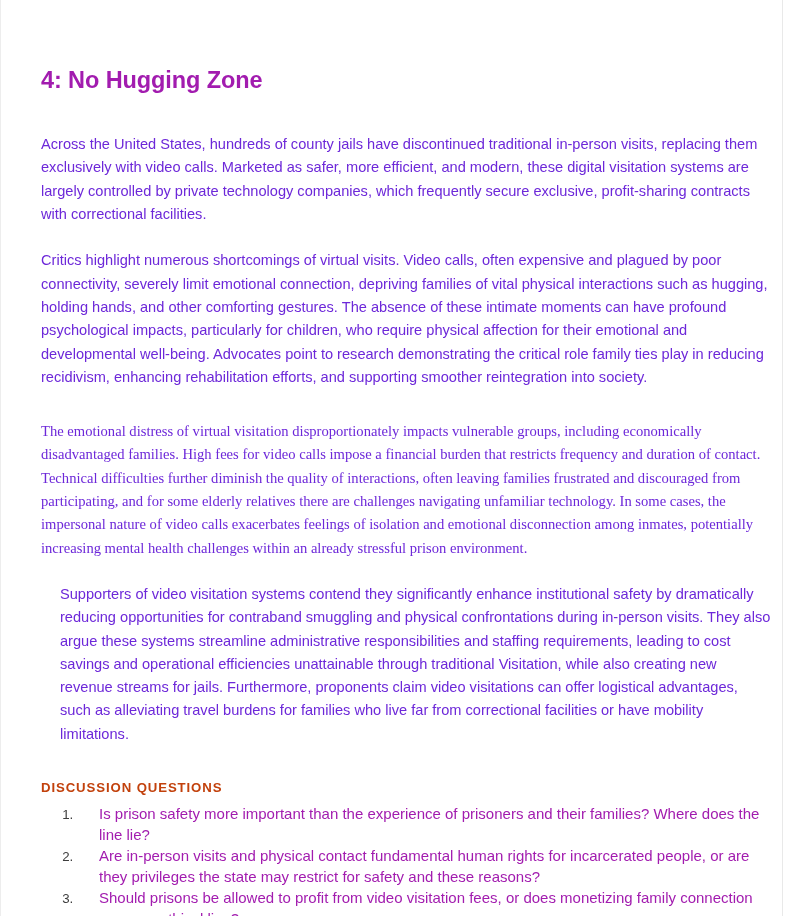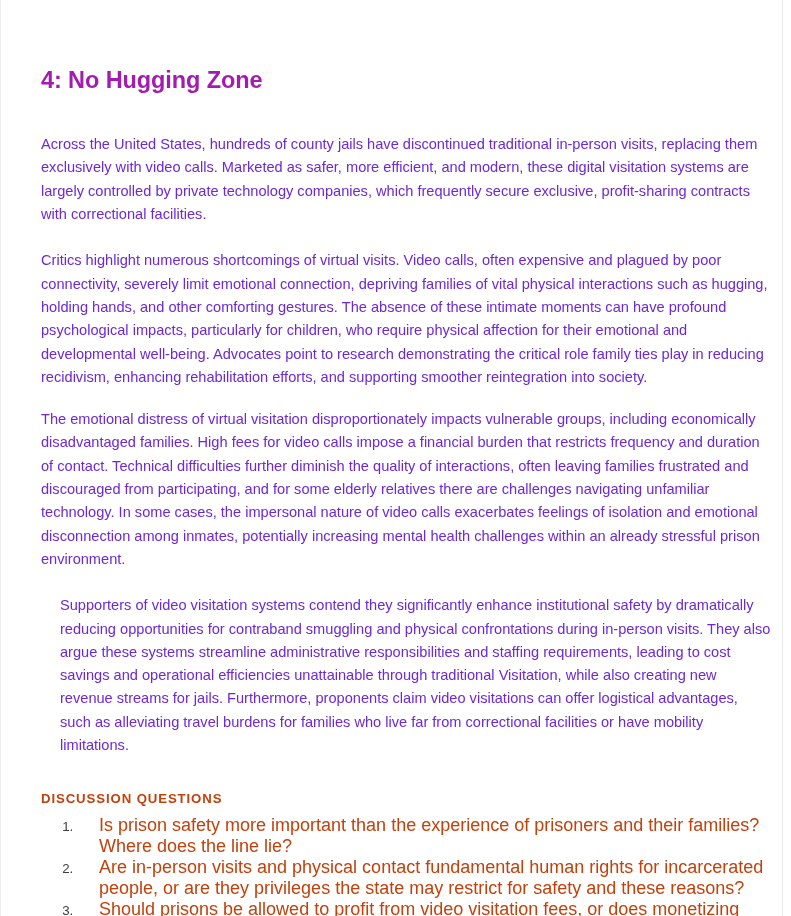--- a/index.html
+++ b/index.html
@@ -60,42 +60,42 @@
 
   .para {
     font-size: 14.6px;
     line-height: 23.3px;
     color: #6d28d9;
     margin: 0;
     text-align: left;
   }
   .para.p1 { margin-top: 39px; }
   .para.p2 { margin-top: 23px; }
-  .para.p3 { margin-top: 19px; }
+  .para.p3 { margin-top: 31px; font-family: Liberation Serif, serif; }
   .para.p4 { margin-top: 23px; margin-left: 19px; }
 
   .section-heading {
     margin: 0;
     padding-top: 34px;
     font-size: 13.2px;
     font-weight: bold;
     letter-spacing: 0.9px;
     color: #c2410c;
     text-transform: uppercase;
   }
 
   .question-list {
     margin: 9px 0 0 0;
     padding-left: 36px;
     list-style-position: outside;
   }
   .question-list > li {
-    font-size: 18px;
+    font-size: 15px;
     line-height: 20.5px;
-    color: #c2410c;
+    color: #a21caf;
     padding-left: 22px;
     margin-bottom: 1px;
   }
   .question-list > li::marker {
     font-size: 13.3px;
     color: #3d3d3d;
   }
 </style>
 </head>
 <body>

